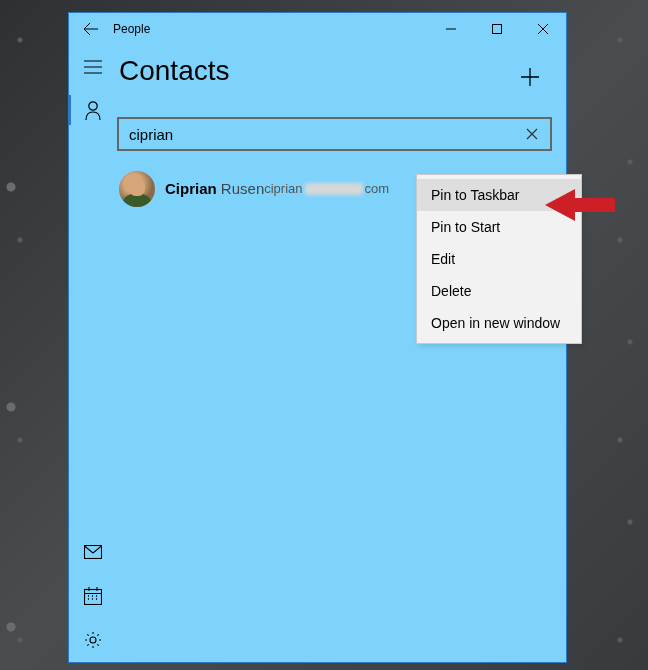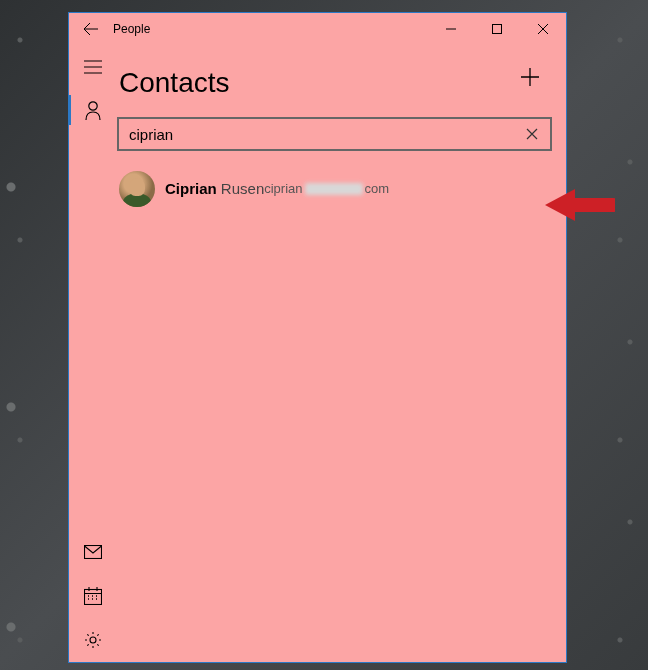--- a/index.html
+++ b/index.html
@@ -18,21 +18,21 @@
                 radial-gradient(circle at 90% 70%, #4a4d4e 3px, transparent 4px),
                 radial-gradient(circle at 50% 90%, #5a5d5e 2px, transparent 3px),
                 radial-gradient(circle at 5% 85%, #6a6d6e 4px, transparent 5px),
                 linear-gradient(135deg, #2e3133 0%, #4a4d50 50%, #383b3d 100%);
     background-size: 200px 200px, 250px 250px, 180px 180px, 220px 220px, 100% 100%;
   }
   .window {
     position: absolute;
     left: 68px; top: 12px;
     width: 499px; height: 651px;
-    background: #fca5a5;
+    background: #7dd3fc;
     border: 1px solid #2b78c5;
     display: flex;
     flex-direction: column;
   }
   .titlebar {
     height: 32px;
     display: flex;
     align-items: center;
     font-size: 12px;
     color: #000;
@@ -84,21 +84,21 @@
   }
   .main {
     flex: 1;
     display: flex;
     flex-direction: column;
     padding-right: 14px;
     position: relative;
   }
   .header-row {
     display: flex;
-    align-items: flex-end;
+    align-items: flex-start;
     padding: 10px 0 18px 2px;
     gap: 44px;
   }
   .page-title {
     font-size: 28px;
     font-weight: 400;
   }
   .add-btn {
     margin-left: auto;
     width: 44px; height: 44px;
@@ -298,20 +298,27 @@
             </div>
             <div class="contact-email">
               <span>ciprian</span>
                 <span class="blur"></span>
                 <span>com</span>
             </div>
           </div>
         </div>
       </div>
 
+      <div class="context-menu">
+        <div class="menu-item hover">Pin to Taskbar</div>
+        <div class="menu-item">Pin to Start</div>
+        <div class="menu-item">Edit</div>
+        <div class="menu-item">Delete</div>
+        <div class="menu-item">Open in new window</div>
+      </div>
     </div>
   </div>
 </div>
 
 <svg class="arrow-annotation" width="70" height="40" viewBox="0 0 70 40">
   <path d="M68 20 L28 20" stroke="#cd2026" stroke-width="14" stroke-linecap="round"></path>
   <path d="M0 20 L30 4 L30 36 Z" fill="#cd2026"></path>
 </svg>
 
 </body></html>

